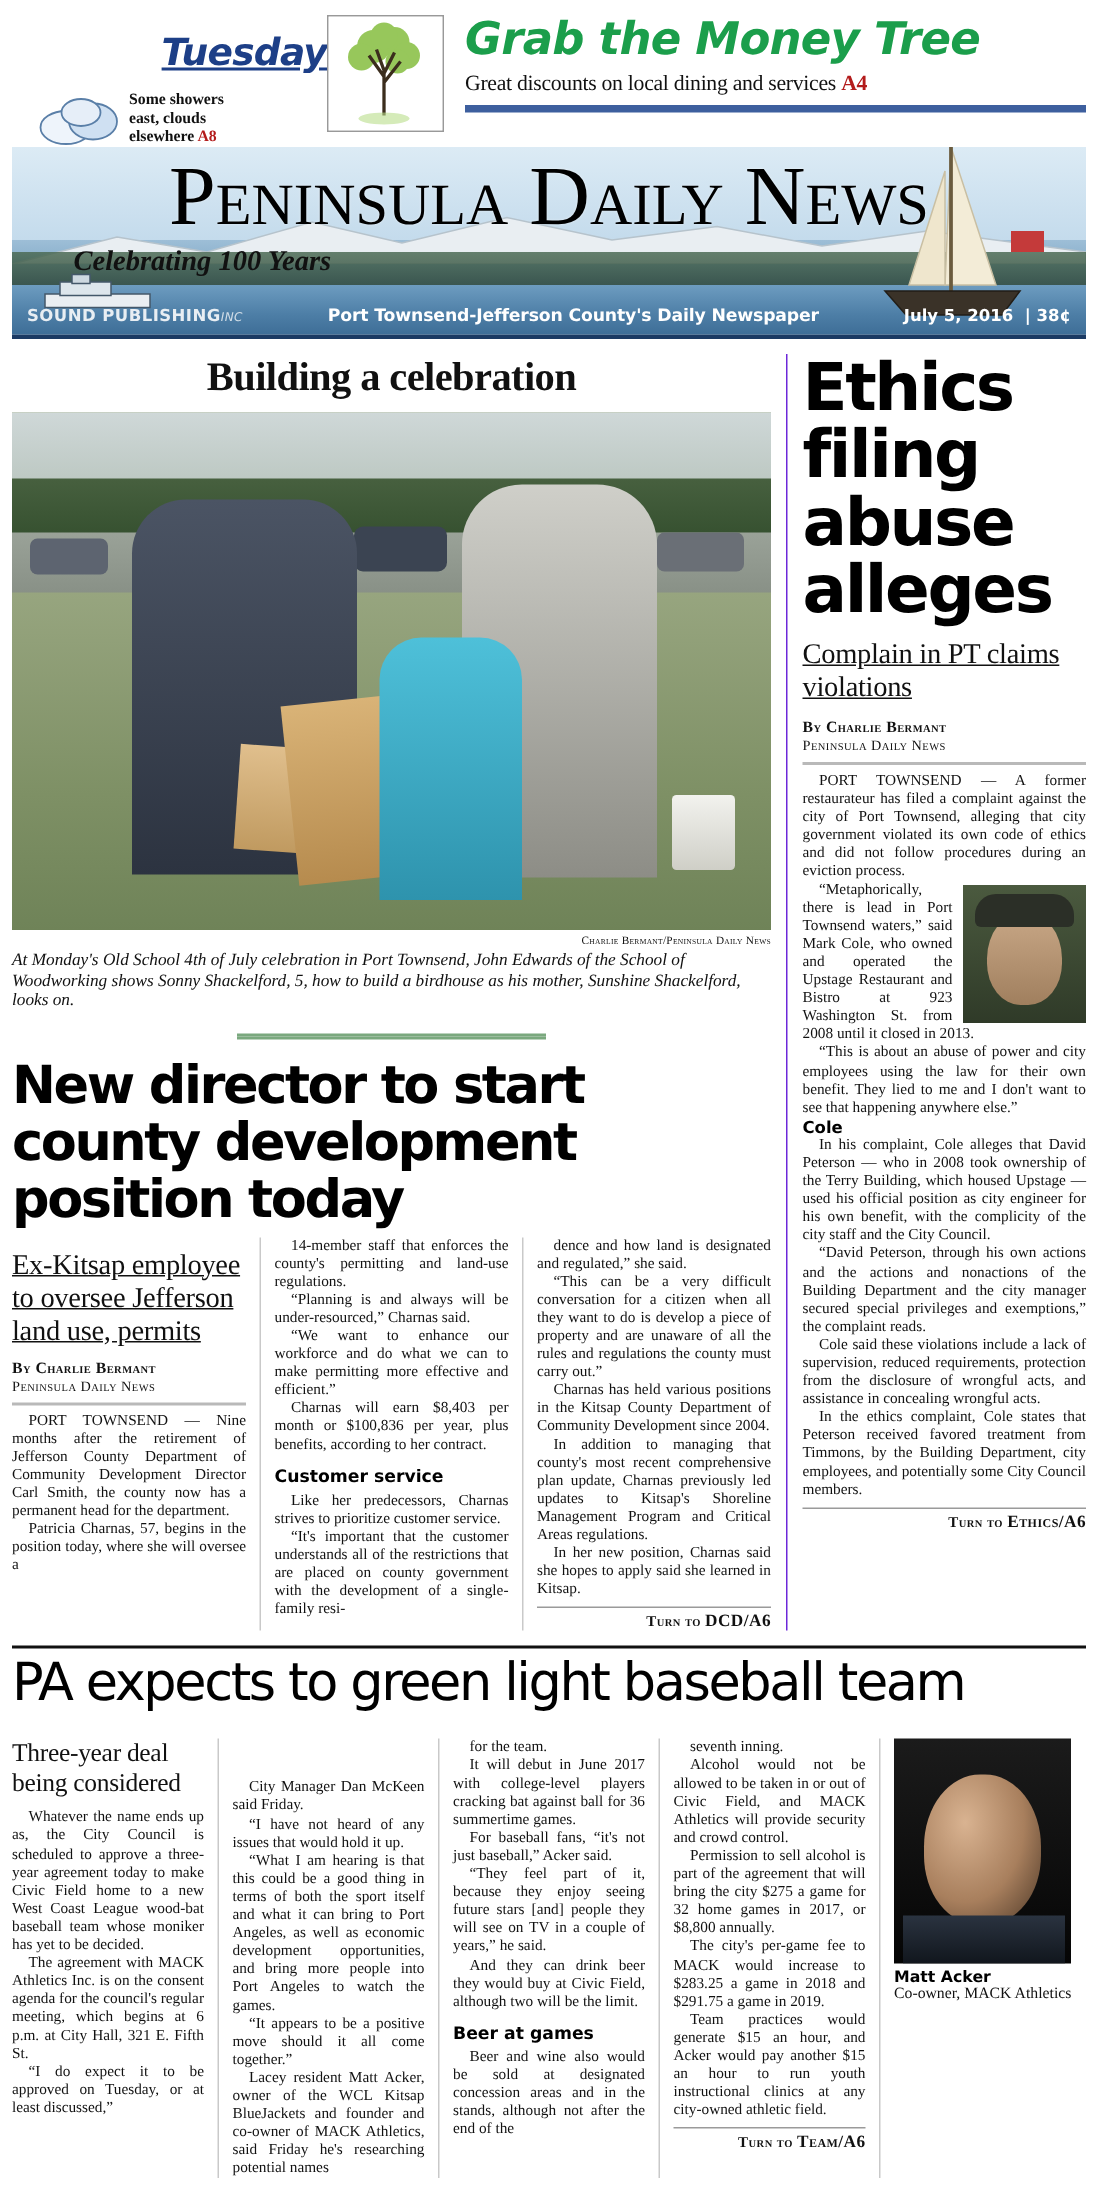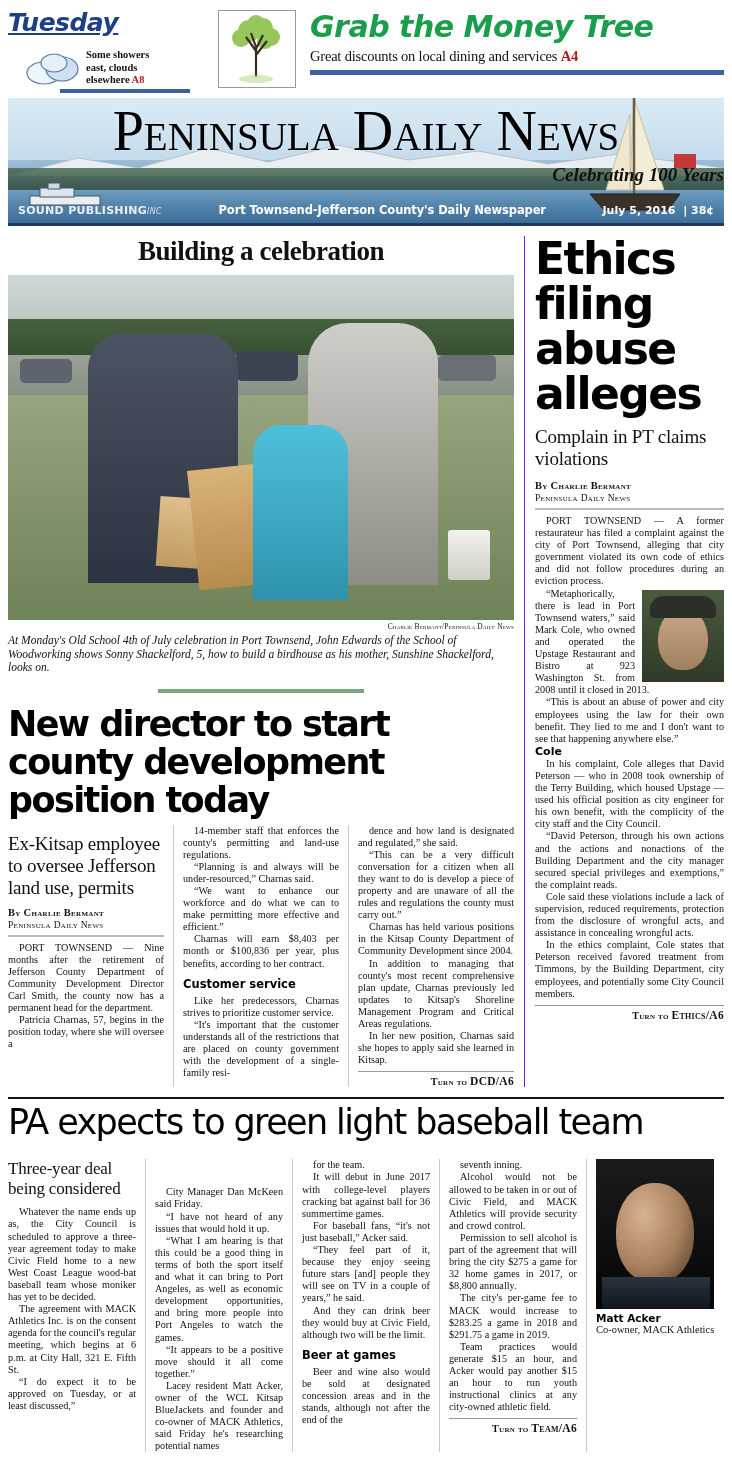--- a/index.html
+++ b/index.html
@@ -15,23 +15,23 @@
   .page { width:732px; height:1458px; position:relative; padding:0 8px; }
 
   
   .skybox { display:flex; height:96px; padding-top:6px; }
   .sky-left { width:210px; position:relative; }
   .sky-day {
     font-family:"DejaVu Sans", sans-serif;
     font-weight:bold; font-style:italic;
     font-size:25px; color:#1d3f87;
     letter-spacing:-0.5px;
-    text-align:left;
+    text-align:right;
     text-decoration:underline;
-    margin-top:2px;
+    margin-top:14px;
   }
   .wx-row { display:flex; align-items:flex-start; margin-top:8px; padding-left:16px; }
   .wx-icon { width:62px; height:42px; flex:none; position:relative; }
   .wx-text {
     font-family:"Liberation Serif", serif;
     font-weight:bold; font-size:10.5px; line-height:12.5px;
     color:#111; padding-top:4px;
   }
   .wx-text .pg { color:#b31b1b; }
   .sky-rule { height:4px; background:#3d5f9e; margin:2px 28px 0 52px; }
@@ -70,23 +70,23 @@
     background:linear-gradient(#6d9cc0, #4d7ea6 60%, #3e6e97); }
   .mh-title {
     position:absolute; left:0; right:0; top:4px; text-align:center;
     font-family:"Liberation Serif", serif;
     font-size:56px; line-height:58px; color:#000;
     letter-spacing:0px; white-space:nowrap;
     font-variant: small-caps;
     text-shadow:0 0 2px rgba(255,255,255,.5);
   }
   .mh-sub {
-    position:absolute; left:0; right:0; top:66px; text-align:right;
+    position:absolute; left:0; right:0; top:66px; text-align:left;
     font-family:"Liberation Serif", serif;
-    font-style:italic; font-weight:bold; font-size:19px; color:#111;
+    font-style:italic; font-weight:bold; font-size:19px; color:#111;padding-left:41px;
   }
   .mh-foot { position:absolute; left:0; right:0; bottom:2px; height:22px;
      display:flex; align-items:center; }
   .mh-pub { font-family:"DejaVu Sans", sans-serif; font-size:11px; font-weight:bold;
     color:#e8eef3; padding-left:10px; letter-spacing:.3px; }
   .mh-pub small { font-size:8px; font-weight:normal; opacity:.85;font-style:italic; }
   .mh-tag { flex:1; text-align:center; font-family:"DejaVu Sans", sans-serif;
     font-size:11.5px; font-weight:bold; color:#fff; letter-spacing:-0.1px; }
   .mh-date { font-family:"DejaVu Sans", sans-serif; font-size:11px; font-weight:bold;
     color:#fff; padding-right:10px; }
@@ -151,21 +151,21 @@
   .hl-lead {
     font-family:"DejaVu Sans", sans-serif; font-weight:bold;
     font-size:35px; line-height:38px; letter-spacing:-1.6px; color:#000;
   }
   .hl-ethics {
     font-family:"DejaVu Sans", sans-serif; font-weight:bold;
     font-size:44px; line-height:45px; letter-spacing:-1.6px; color:#000;
   }
   .deck-serif {
     font-family:"Liberation Serif", serif; font-size:19px; line-height:22px;
-    color:#111; letter-spacing:-0.2px;
+    color:#111; letter-spacing:-0.2px;text-decoration:underline;
   }
   .byline {
     font-family:"Liberation Serif", serif; font-variant:small-caps;
     font-weight:bold; font-size:10.5px; line-height:12px; color:#111; letter-spacing:.3px;
   }
   .byline .org { font-weight:normal; font-size:9.5px; }
   .byline-rule { height:2px; background:#b9b9b9; margin:4px 0 5px 0; }
 
   .body-txt {
     font-family:"Liberation Serif", serif;

